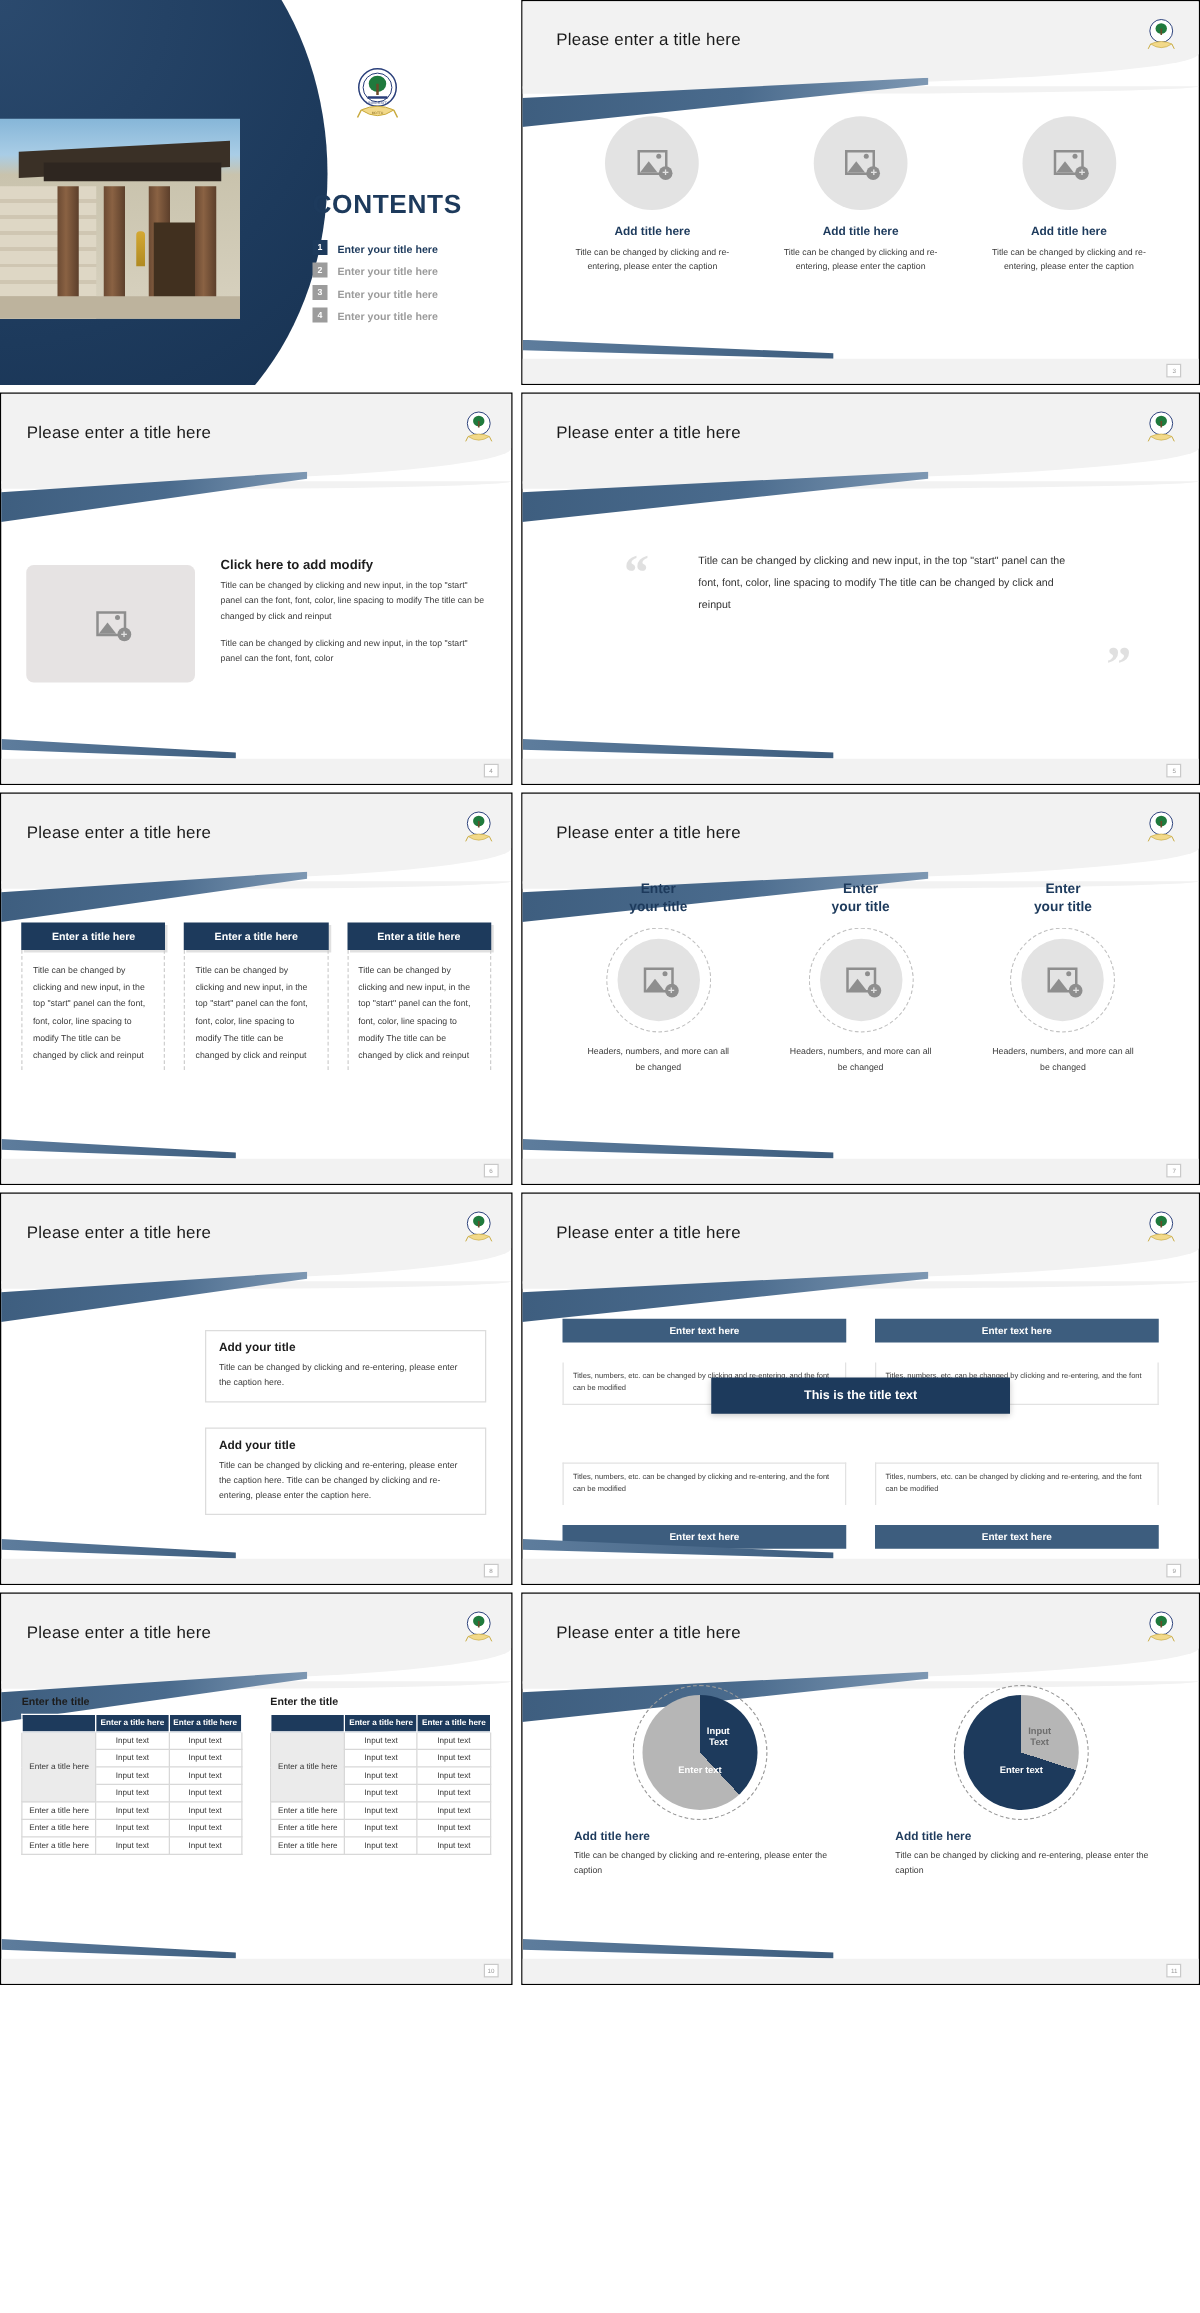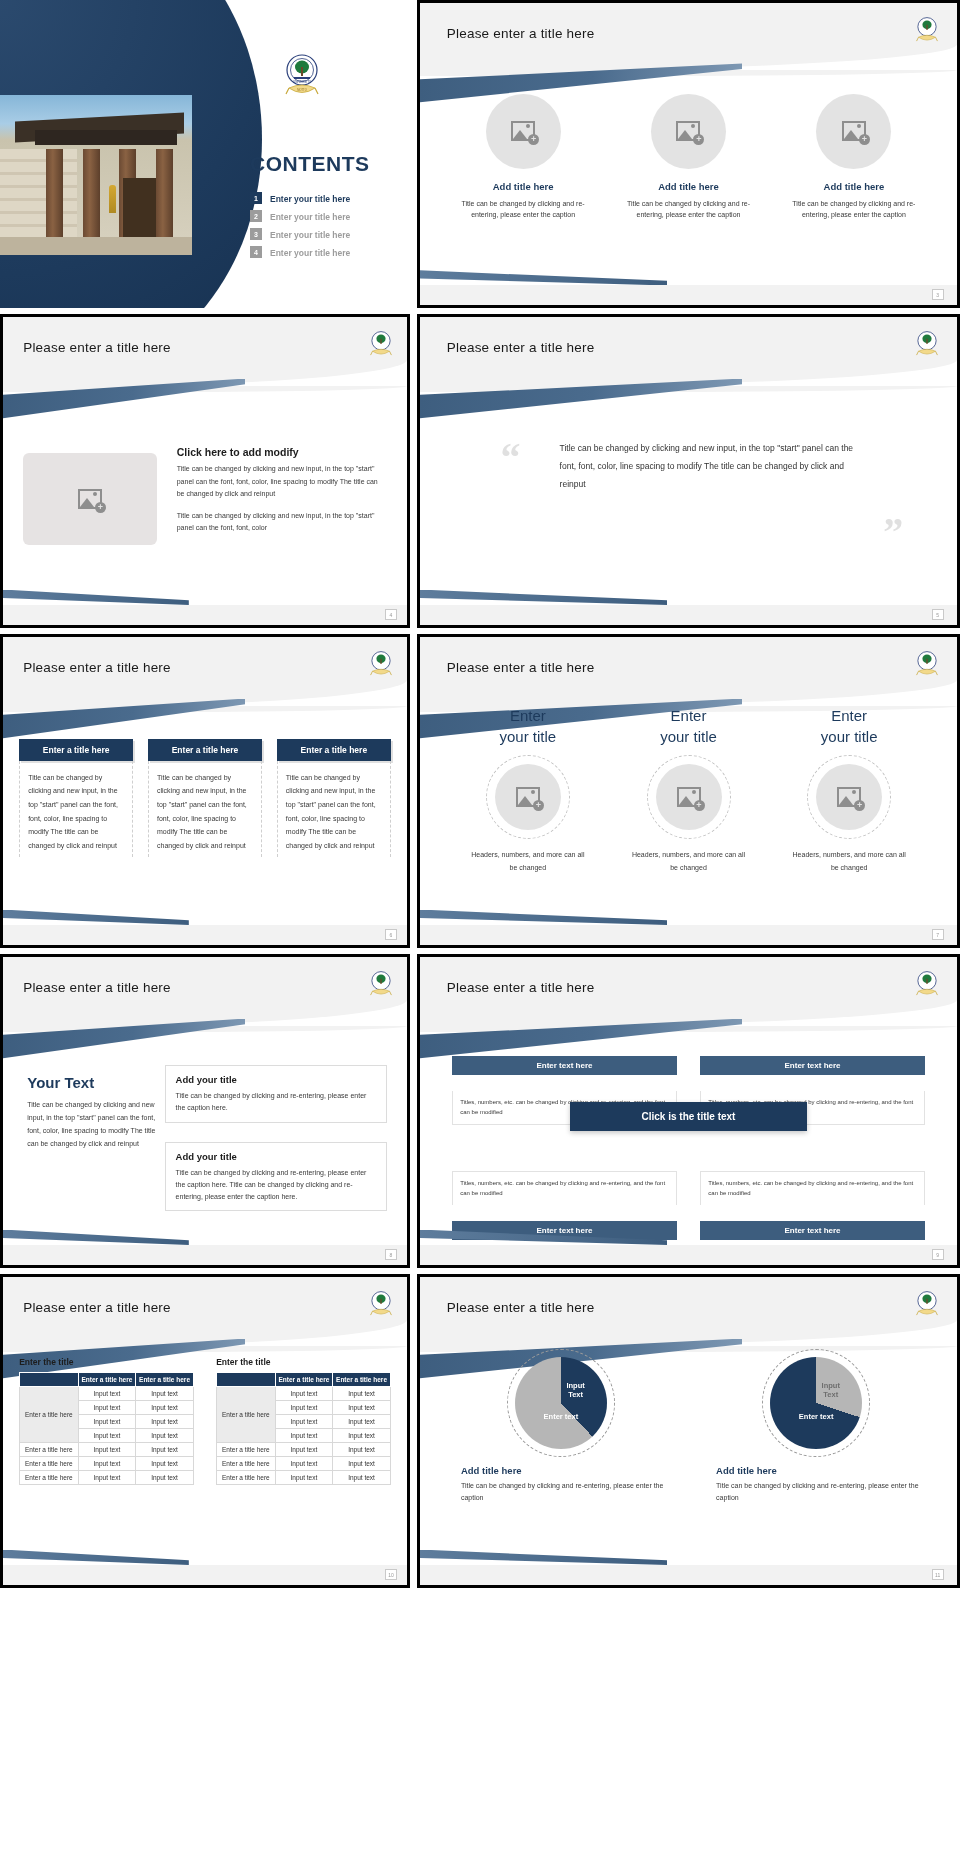--- a/index.html
+++ b/index.html
@@ -15,21 +15,21 @@
     grid-template-rows: 308px 314px 314px 314px 314px 286px;
     column-gap: 7px;
     row-gap: 6px;
     background: #ffffff;
     padding: 0 0 0 0;
   }
   .slide {
     position: relative;
     background: #ffffff;
     overflow: hidden;
-    border: 3px solid #000000;
+    border: 1px solid #000000;
   }
   .slide.first { border: none; }
 
   
   .hdr-band {
     position: absolute; left: 0; right: 0; top: 0;
     height: 23%;
     background: #f2f2f2;
     border-radius: 0 0 100% 0 / 0 0 40% 0;
   }
@@ -188,21 +188,21 @@
   }
   .card3-b{
     font-size:7px; color:#3a3a3a; line-height:1.95; padding:10px 8px 0;
     border-left:1px dashed #cfcfcf; border-right:1px dashed #cfcfcf;
     min-height:96px;
   }
 
   
   .circ3{ position:absolute; left:6%; right:6%; top:22%; display:flex; gap:2%; }
   .circ3 .u{ flex:1; text-align:center; position:relative; }
-  .u-title{ font-size:15px;font-weight:normal;color:#1d3a5c;line-height:1.4;margin-bottom:8px;text-align:center; }
+  .u-title{ font-size:11px;font-weight:bold;color:#1d3a5c;line-height:1.4;margin-bottom:8px;text-align:center; }
   .dashring{
     width:84px;height:84px;border-radius:50%;border:1px dashed #c2c2c2;
     margin:0 auto; display:flex;align-items:center;justify-content:center;
   }
   .dashring .inner{
     width:66px;height:66px;border-radius:50%;background:#e3e3e3;
     display:flex;align-items:center;justify-content:center;
   }
   .u-cap{ font-size:7px;color:#3a3a3a;line-height:1.85; margin-top:10px; padding:0 12%; }
 
@@ -539,24 +539,20 @@
     <div class="slide-title">Please enter a title here</div>
     <div class="swoosh"></div>
     <svg class="crest" viewBox="0 0 34 46">
       <circle cx="17" cy="18" r="14" fill="#fff" stroke="#2a3f7a" stroke-width="1.2"></circle>
       <ellipse cx="17" cy="15" rx="7" ry="6.5" fill="#1f7a3d"></ellipse>
       <rect x="16" y="15" width="2" height="8" fill="#6b4a2a"></rect>
       <path d="M4 34 q13 -6 26 0 q-13 9 -26 0 z" fill="#f2d98a" stroke="#c8a93c" stroke-width="0.8"></path>
       <path d="M4 34 l-3 6 M30 34 l3 6" stroke="#c8a93c" stroke-width="1.2" fill="none"></path>
     </svg>
 
-    <div class="yt">
-      <div class="yt-h">Your Text</div>
-      <div class="yt-p">Title can be changed by clicking and new input, in the top "start" panel can the font, font, color, line spacing to modify The title can be changed by click and reinput</div>
-    </div>
     <div class="ybox" style="top:35%;">
       <div class="ybox-h">Add your title</div>
       <div class="ybox-p">Title can be changed by clicking and re-entering, please enter the caption here.</div>
     </div>
     <div class="ybox" style="top:60%;">
       <div class="ybox-h">Add your title</div>
       <div class="ybox-p">Title can be changed by clicking and re-entering, please enter the caption here. Title can be changed by clicking and re-entering, please enter the caption here.</div>
     </div>
 
     <div class="footer-swoosh"></div>
@@ -588,21 +584,21 @@
       <div style="height:30px"></div>
       <div class="t4row">
         <div class="t4cell" style="border-top:1px solid #e2e2e2;border-bottom:none;">Titles, numbers, etc. can be changed by clicking and re-entering, and the font can be modified</div>
         <div class="t4cell" style="border-top:1px solid #e2e2e2;border-bottom:none;">Titles, numbers, etc. can be changed by clicking and re-entering, and the font can be modified</div>
       </div>
       <div class="t4row">
         <div class="t4hd">Enter text here</div>
         <div class="t4hd">Enter text here</div>
       </div>
     </div>
-    <div class="t4mid">Click is the title text</div>
+    <div class="t4mid">This is the title text</div>
 
     <div class="footer-swoosh"></div>
     <div class="footer-band"></div>
     <div class="pagenum">9</div>
   </div>
 
   <div class="slide">
     <div class="hdr-band"></div>
     <div class="slide-title">Please enter a title here</div>
     <div class="swoosh"></div>

